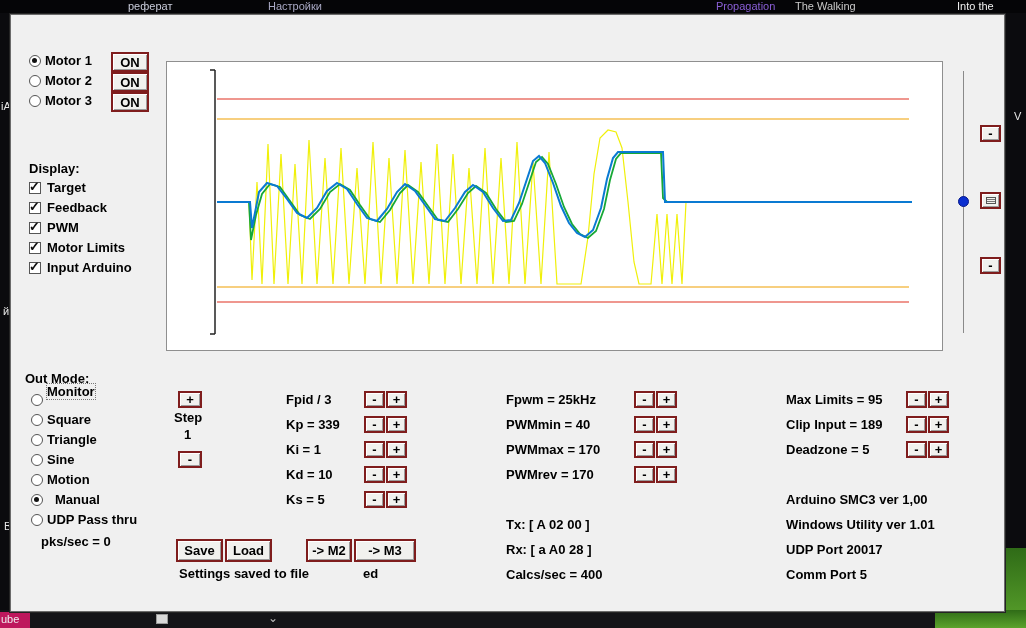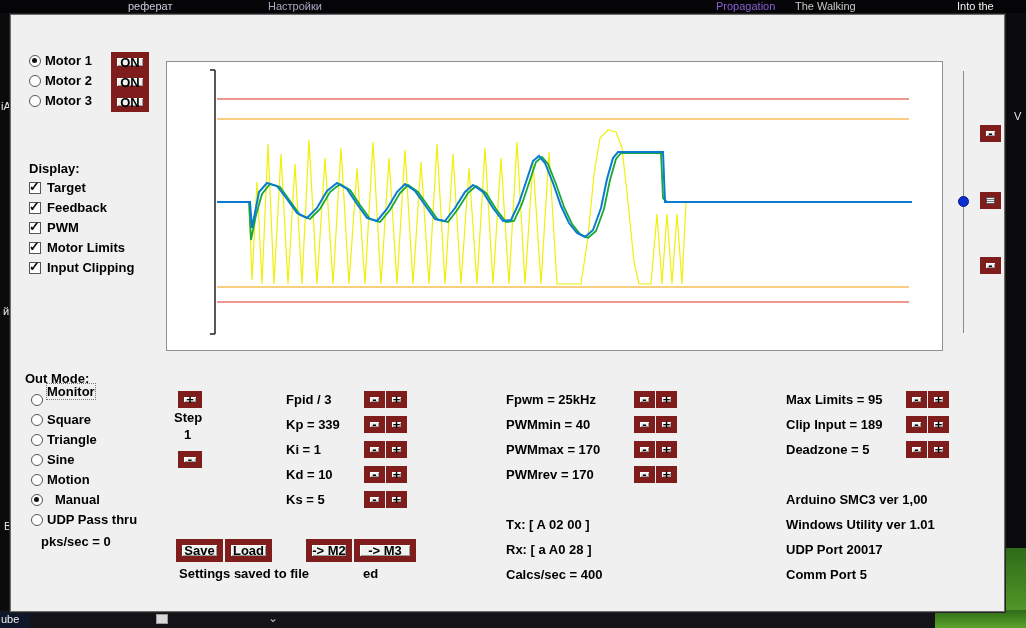--- a/index.html
+++ b/index.html
@@ -10,38 +10,38 @@
   }
   
   .topstrip { position:absolute; left:0; top:0; width:1026px; height:13px; background:#050507; }
   .frag { position:absolute; font-size:11px; white-space:nowrap; }
   .sidefrag { position:absolute; font-size:11px; color:#e8e8e8; white-space:nowrap; }
   .greenpatch { position:absolute; background:linear-gradient(180deg,#2f6b17,#5ba32c); }
   .taskbar { position:absolute; left:0; top:610px; width:935px; height:18px; background:#141418; color:#ddd; }
   .drive-icon { position:absolute; left:156px; top:4px; width:12px; height:10px; border:1px solid #9a9a9a; background:#d9d9d9; box-sizing:border-box; }
   .drive-label { position:absolute; left:174px; top:2px; font-size:12px; color:#e6e6e6;margin-top:44px; }
   .chev { position:absolute; left:268px; top:1px; font-size:12px; color:#bdbdbd; }
-  .bluecorner { position:absolute; left:0; top:612px; width:30px; height:16px; background:#0f172a; }
+  .bluecorner { position:absolute; left:0; top:612px; width:30px; height:16px; background:#be185d; }
   .bluecorner span { position:absolute; left:1px; top:1px; font-size:11px; color:#eee; }
 
   
   #win { position:absolute; left:10px; top:14px; width:993px; height:596px; background:#f0f0f0;
          border:1px solid #6b6b6b; box-shadow:0 0 0 1px #242424; box-sizing:content-box; }
   .titlebar { position:absolute; left:0; top:0; width:100%; height:26px; background:#ffffff; }
   .appicon { position:absolute; left:9px; top:6px; width:13px; height:13px; box-sizing:border-box;
              border:1px solid #3c6ea5; background:linear-gradient(180deg,#8fc0ea 0 4px,#ffffff 4px); }
   .title { position:absolute; left:30px; top:6px; font-size:12px; color:#111; white-space:nowrap; }
   .tbtn { position:absolute; top:2px; width:34px; height:22px; text-align:center; line-height:22px;
           font-size:13px; color:#444; }
   .tbtn.dim { color:#b3b3b3; }
 
   .lbl { position:absolute; font-size:13px; font-weight:bold; color:#000; white-space:nowrap; }
   .lbl.focus { outline:1px dotted #777; }
 
-  .btn { position:absolute; background:#f1f1ee; border:6px solid #7f1d1d; box-sizing:border-box;
+  .btn { position:absolute; background:#f1f1ee; border:2px solid #7f1d1d; box-sizing:border-box;
          box-shadow:inset 1px 1px 0 #ffffff, inset -1px -1px 0 #9c9c9c;
          font-weight:bold; font-size:13px; color:#000;
          display:flex; align-items:center; justify-content:center; cursor:default; white-space:nowrap; }
   .pm { width:21px; height:17px; font-size:13px; line-height:1; }
 
   .radio { position:absolute; width:12px; height:12px; border-radius:50%;
            border:1px solid #555; background:#fff; box-sizing:border-box; }
   .radio.sel::after { content:""; position:absolute; left:2px; top:2px; width:5px; height:5px;
                       border-radius:50%; background:#111; }
   .checkbox { position:absolute; width:12px; height:12px; border:1px solid #555; background:#fff; box-sizing:border-box; }
@@ -106,21 +106,21 @@
 
     <div class="checkbox checked" style="left:18px;top:167px"></div>
     <span class="lbl" style="left:36px;top:165px">Target</span>
     <div class="checkbox checked" style="left:18px;top:187px"></div>
     <span class="lbl" style="left:36px;top:185px">Feedback</span>
     <div class="checkbox checked" style="left:18px;top:207px"></div>
     <span class="lbl" style="left:36px;top:205px">PWM</span>
     <div class="checkbox checked" style="left:18px;top:227px"></div>
     <span class="lbl" style="left:36px;top:225px">Motor Limits</span>
     <div class="checkbox checked" style="left:18px;top:247px"></div>
-    <span class="lbl" style="left:36px;top:245px">Input Clipping</span>
+    <span class="lbl" style="left:36px;top:245px">Input Arduino</span>
 
 
     <div id="chart"><svg viewBox="0 0 775 288" width="775" height="288">
           <line x1="48" y1="8" x2="48" y2="272" stroke="#222" stroke-width="1.5"></line>
           <line x1="43" y1="8" x2="48" y2="8" stroke="#222" stroke-width="1.5"></line>
           <line x1="43" y1="272" x2="48" y2="272" stroke="#222" stroke-width="1.5"></line>
           <polyline points="50,37 742,37" fill="none" stroke="#e03020" stroke-width="1.2"></polyline>
           <polyline points="50,57 742,57" fill="none" stroke="#f0a000" stroke-width="1.2"></polyline>
           <polyline points="50,225 742,225" fill="none" stroke="#f0a000" stroke-width="1.2"></polyline>
           <polyline points="50,240 742,240" fill="none" stroke="#e03020" stroke-width="1.2"></polyline>

